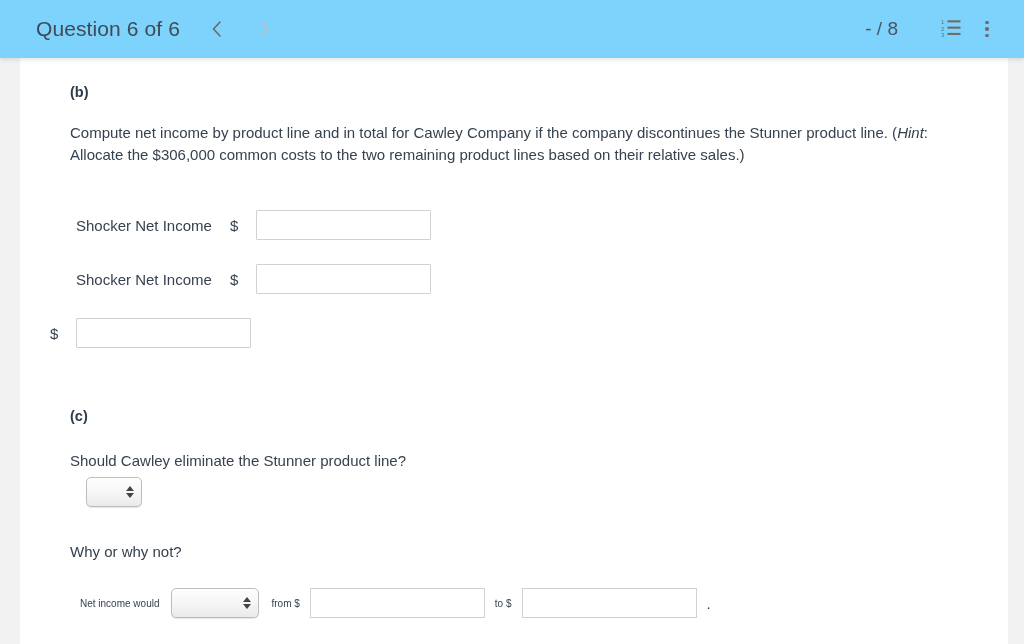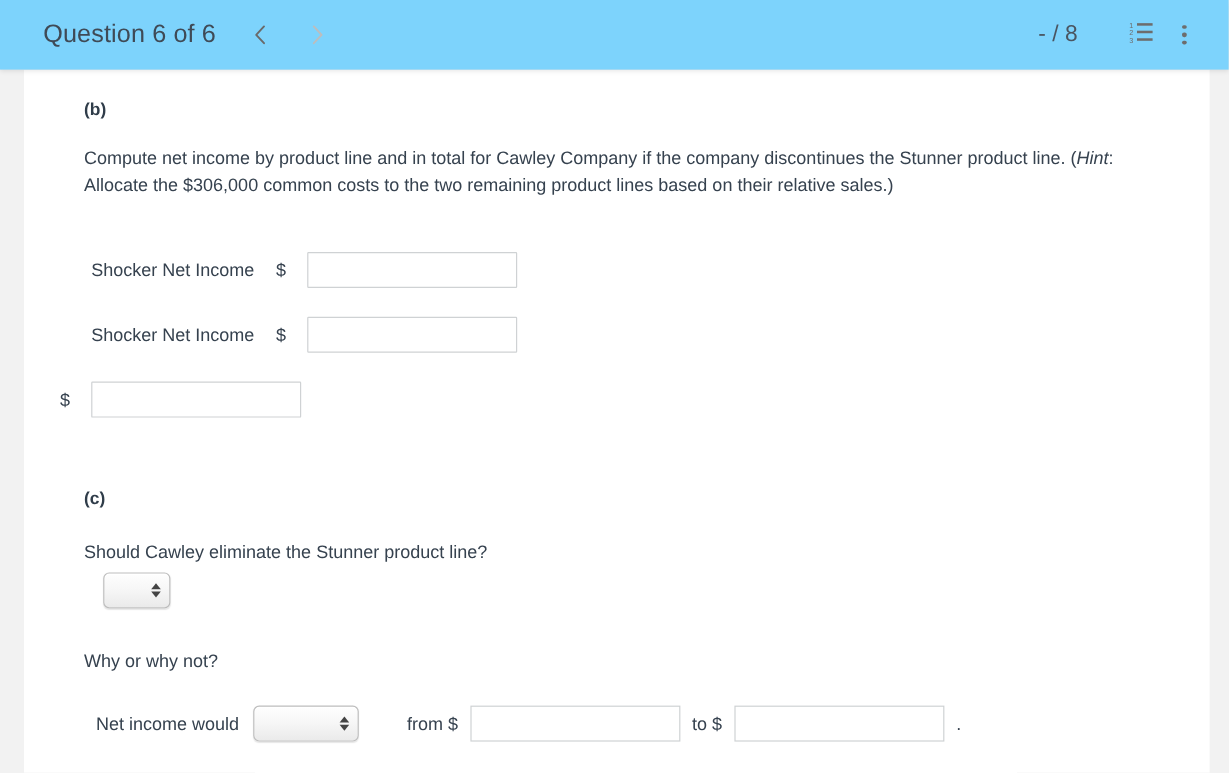--- a/index.html
+++ b/index.html
@@ -193,26 +193,26 @@
     margin: 36px 0 0 20px;
   }
 
   .final-row {
     display: flex;
     align-items: center;
     margin: 28px 0 0 30px;
     gap: 0;
   }
   .final-row .lbl {
-    font-size: 15px;
+    font-size: 10px;
     color: #36424f;
   }
   .final-row .sel-inline { margin: 0 12px; }
   .final-row .sel-inline .mac-select { width: 88px; }
-  .final-row .from-lbl { margin-right: 10px; margin-left: 28px; }
+  .final-row .from-lbl { margin-right: 10px; }
   .final-row .to-lbl { margin: 4px 10px; }
   .final-row .txt-long {
     width: 175px;
     height: 30px;
     border: 1px solid #cfd2d4;
     background: #fff;
     outline: none;
     font-size: 14px;
     color: #36424f;
     padding: 0 6px;

